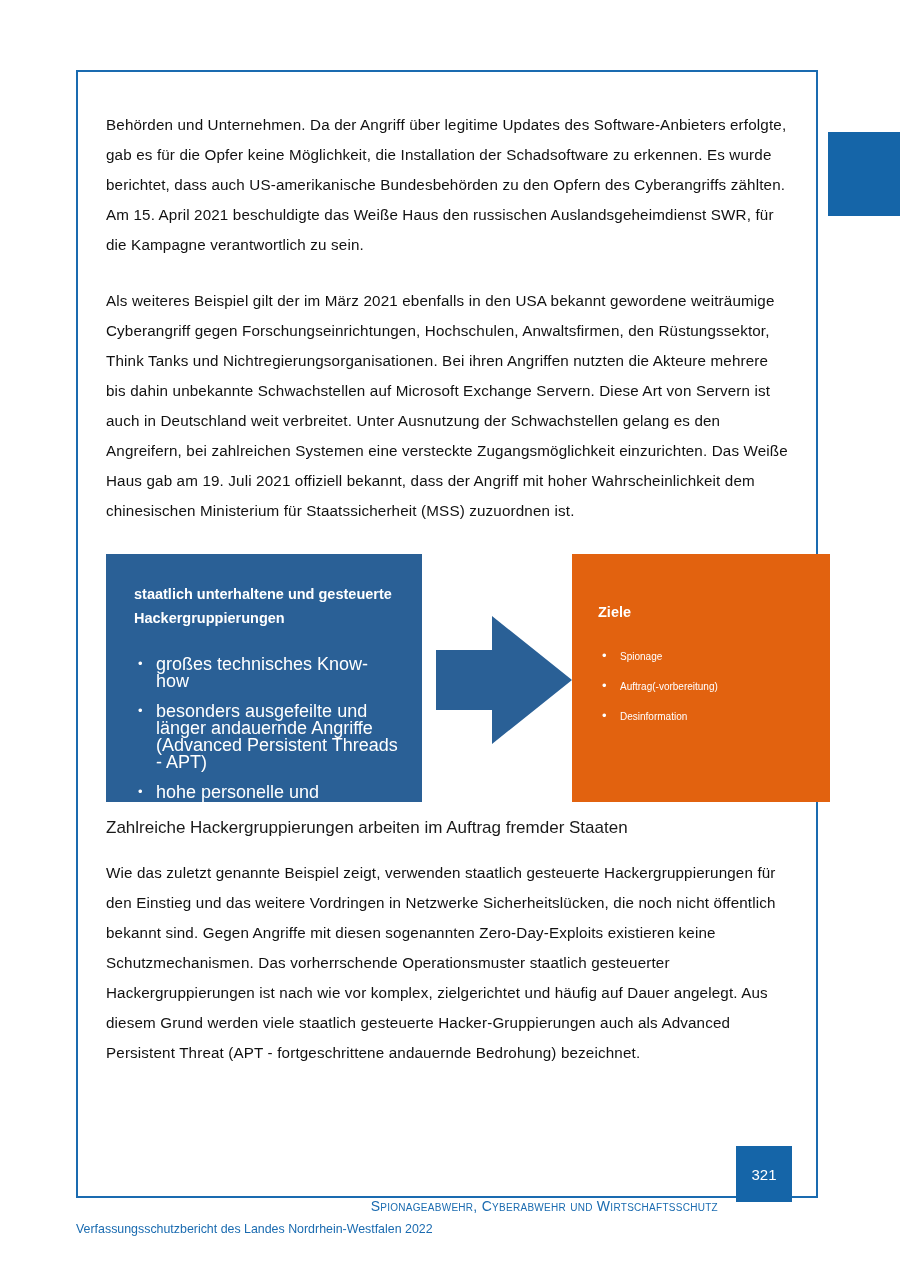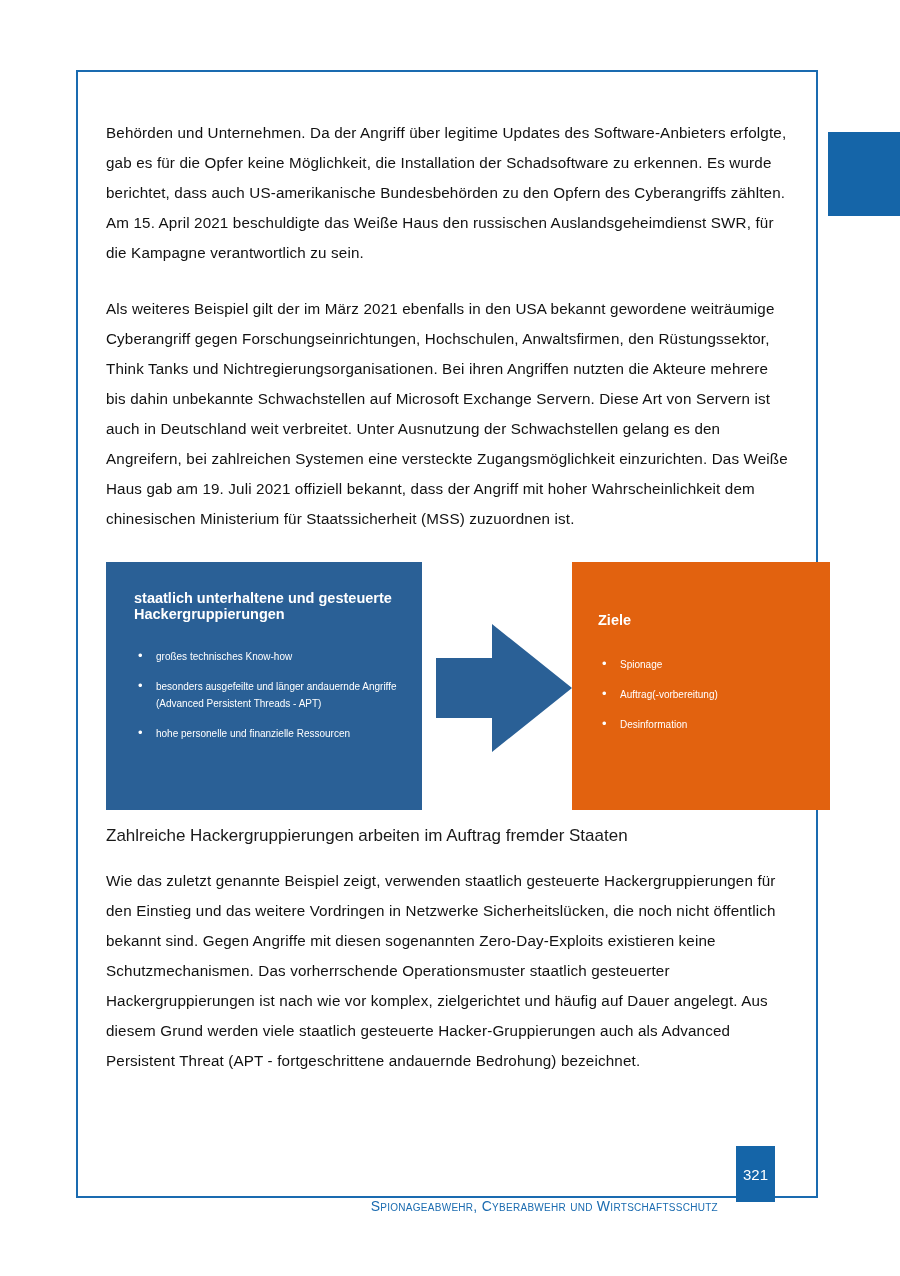--- a/index.html
+++ b/index.html
@@ -28,21 +28,21 @@
   
   .right-tab {
     position: absolute;
     left: 828px; top: 132px;
     width: 72px; height: 84px;
     background: #1565a8;
   }
 
   .content {
     position: absolute;
-    left: 106px; top: 118px;
+    left: 106px; top: 110px;
     width: 684px;
   }
 
   p.body {
     margin: 0 0 26px 0;
     font-size: 15.2px;
     line-height: 30px;
     color: #111111;
     text-align: left;
     letter-spacing: 0.01em;
@@ -59,33 +59,33 @@
     position: absolute;
     left: 0; top: 0;
     width: 316px; height: 248px;
     background: #2a6096;
     color: #ffffff;
     padding: 28px 24px 20px 28px;
   }
   .fig-left h4 {
     margin: 0 0 26px 0;
     font-size: 14.5px;
-    line-height: 16px;
+    line-height: 24px;
     font-weight: bold;
     color: #ffffff;
   }
   .fig-left ul {
     margin: 0; padding: 0;
     list-style: none;
   }
   .fig-left li {
     position: relative;
     padding-left: 22px;
     margin-bottom: 13px;
-    font-size: 10px;
+    font-size: 18px;
     line-height: 17px;
     color: #ffffff;
   }
   .fig-left li::before {
     content: "•";
     position: absolute;
     left: 4px; top: -1px;
     color: #ffffff;
     font-size: 13px;
   }
@@ -145,21 +145,21 @@
     text-align: right;
     color: #1a6bb0;
     font-size: 14px;
     font-variant: small-caps;
     letter-spacing: 0.02em;
     margin-top: 40px;
   }
   .page-number-box {
     position: absolute;
     left: 736px; top: 1146px;
-    width: 39px; height: 56px;
+    width: 56px; height: 56px;
     background: #1565a8;
     color: #ffffff;
     display: flex;
     align-items: center;
     justify-content: center;
     font-size: 15px;
   }
   .footer-line {
     position: absolute;
     left: 76px; top: 1222px;
@@ -210,14 +210,15 @@
     </div>
 
     <p class="caption">Zahlreiche Hackergruppierungen arbeiten im Auftrag fremder Staaten</p>
 
     <p class="body">Wie das zuletzt genannte Beispiel zeigt, verwenden staatlich gesteuerte Hackergruppierungen für den Einstieg und das weitere Vordringen in Netzwerke Sicherheitslücken, die noch nicht öffentlich bekannt sind. Gegen Angriffe mit diesen sogenannten Zero-Day-Exploits existieren keine Schutzmechanismen. Das vorherrschende Operationsmuster staatlich gesteuerter Hackergruppierungen ist nach wie vor komplex, zielgerichtet und häufig auf Dauer angelegt. Aus diesem Grund werden viele staatlich gesteuerte Hacker-Gruppierungen auch als Advanced Persistent Threat (APT - fortgeschrittene andauernde Bedrohung) bezeichnet.</p>
 
   </div>
 
   <div class="running-head">Spionageabwehr, Cyberabwehr und  Wirtschaftsschutz</div>
   <div class="page-number-box">321</div>
+  <div class="footer-line">Verfassungsschutzbericht des Landes Nordrhein-Westfalen 2022</div>
 
 </div>
 
 </body></html>

